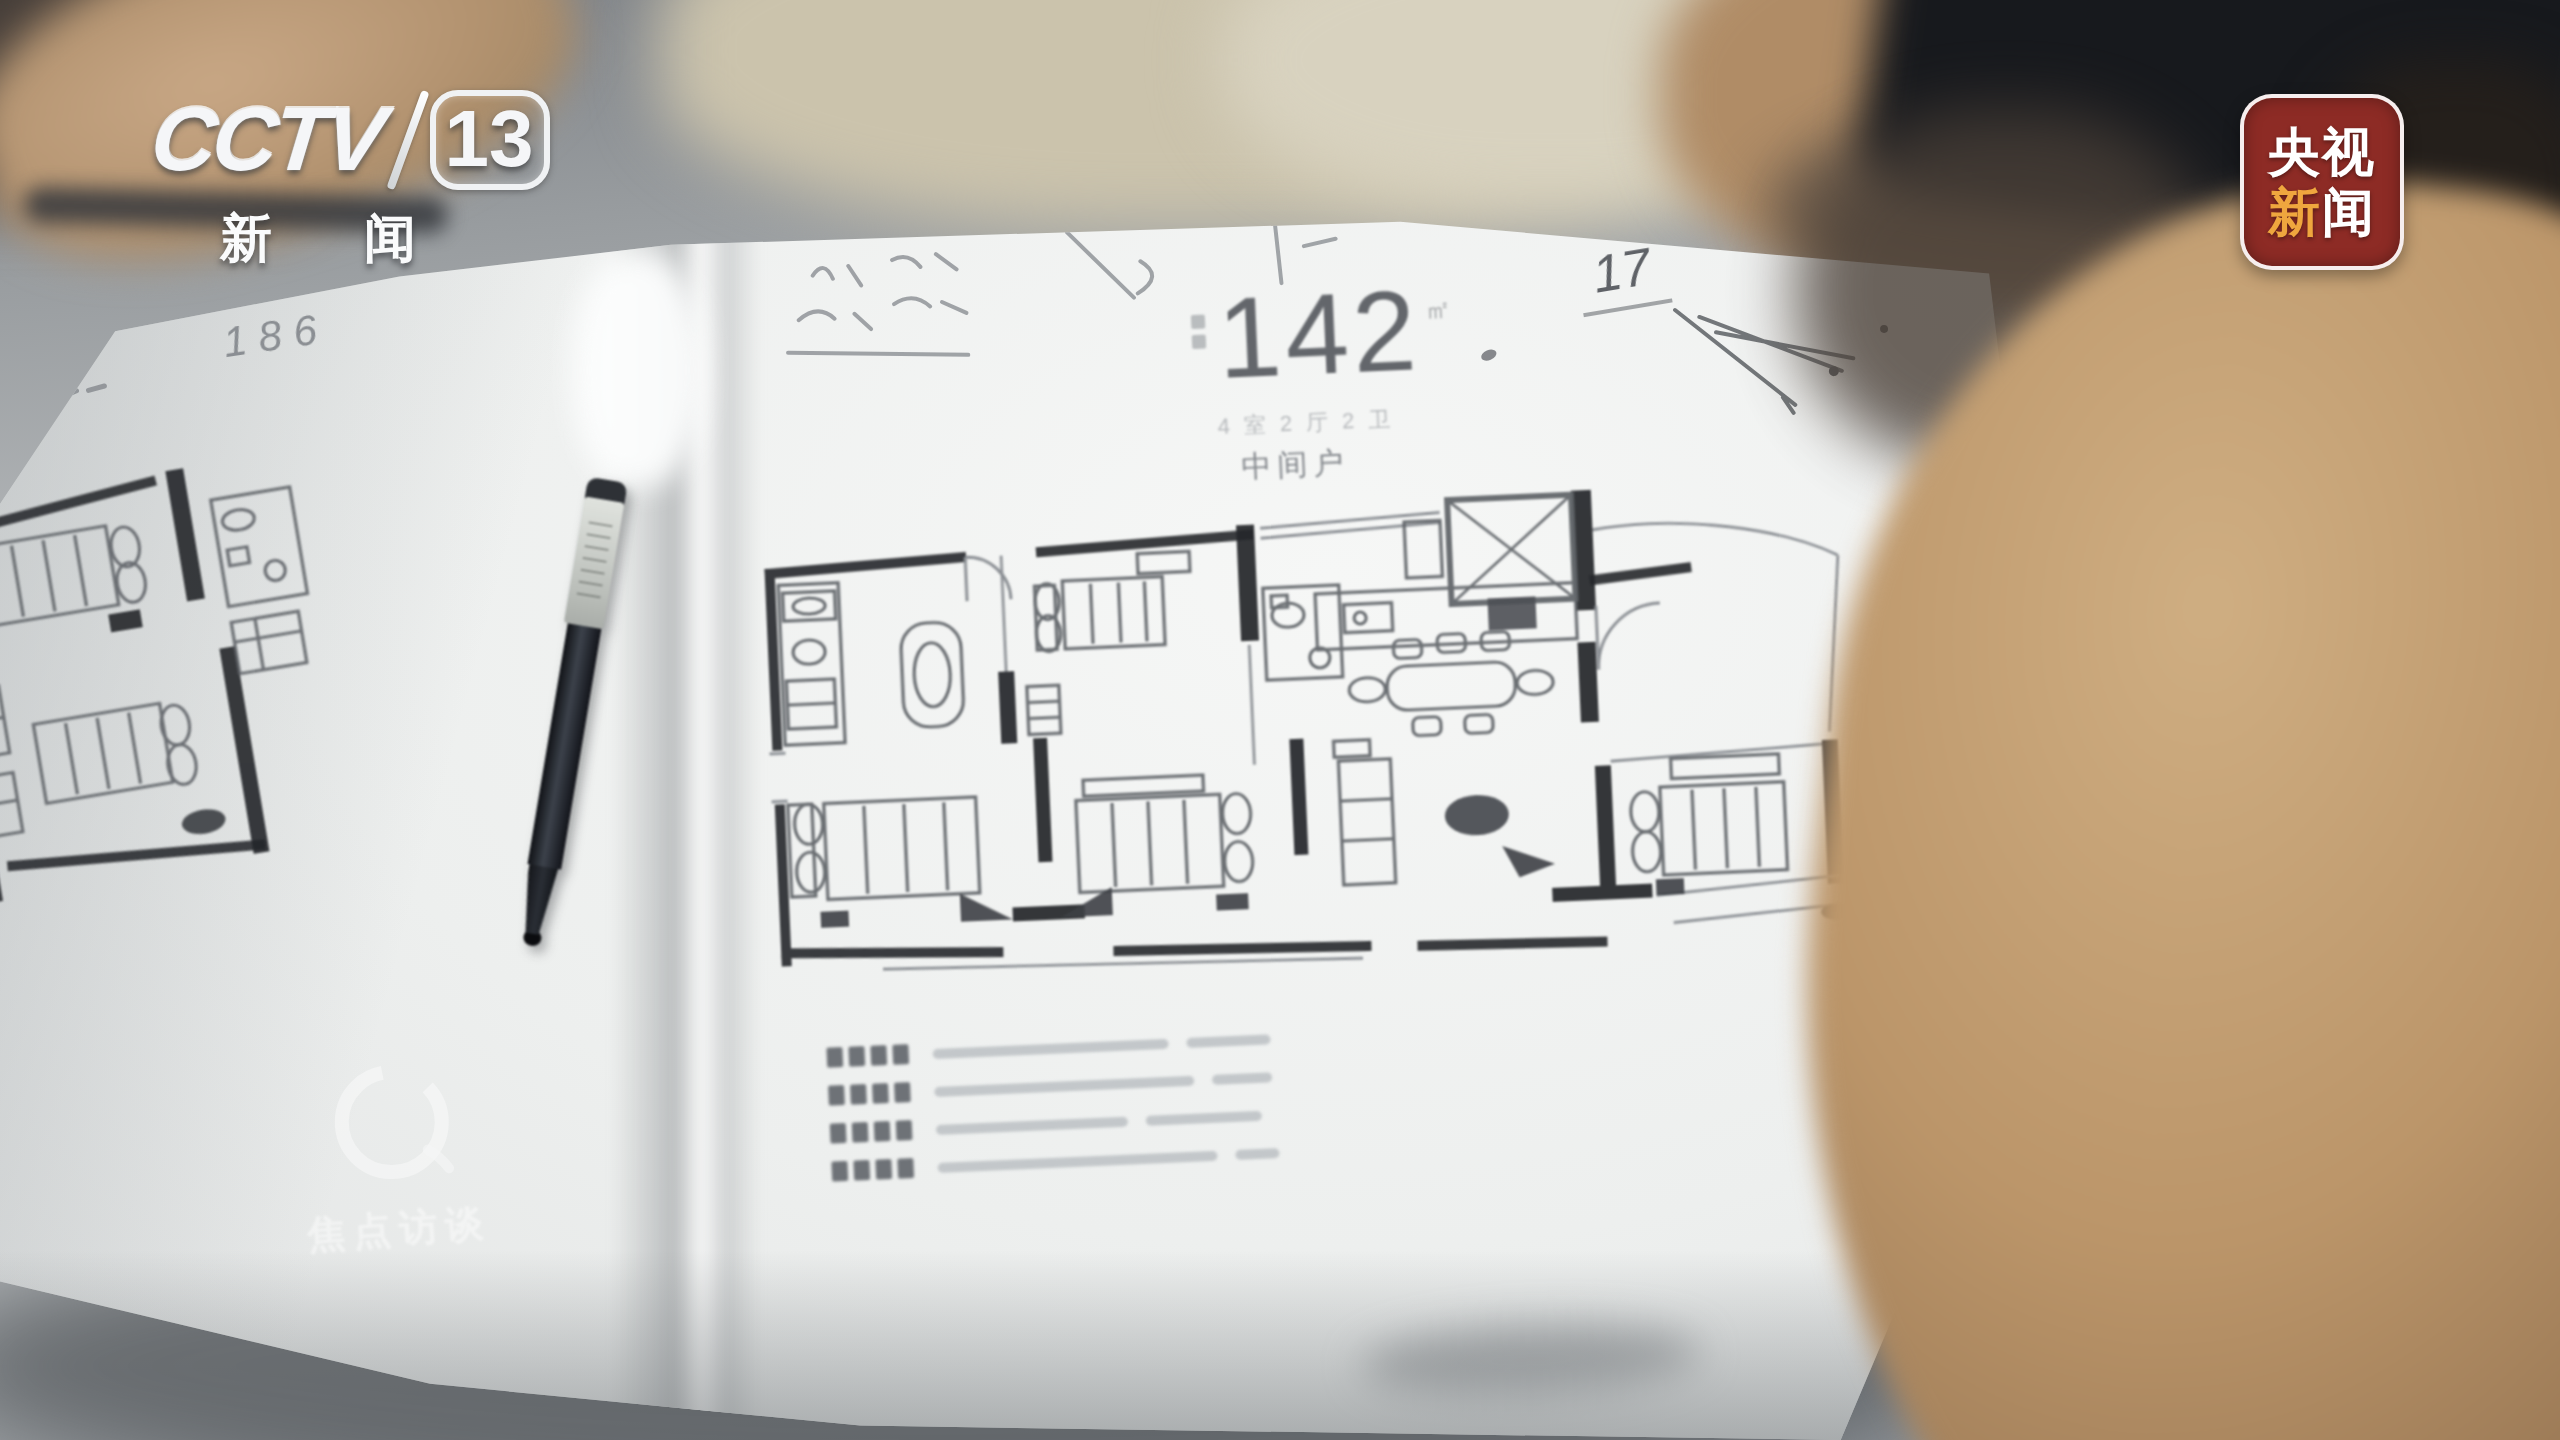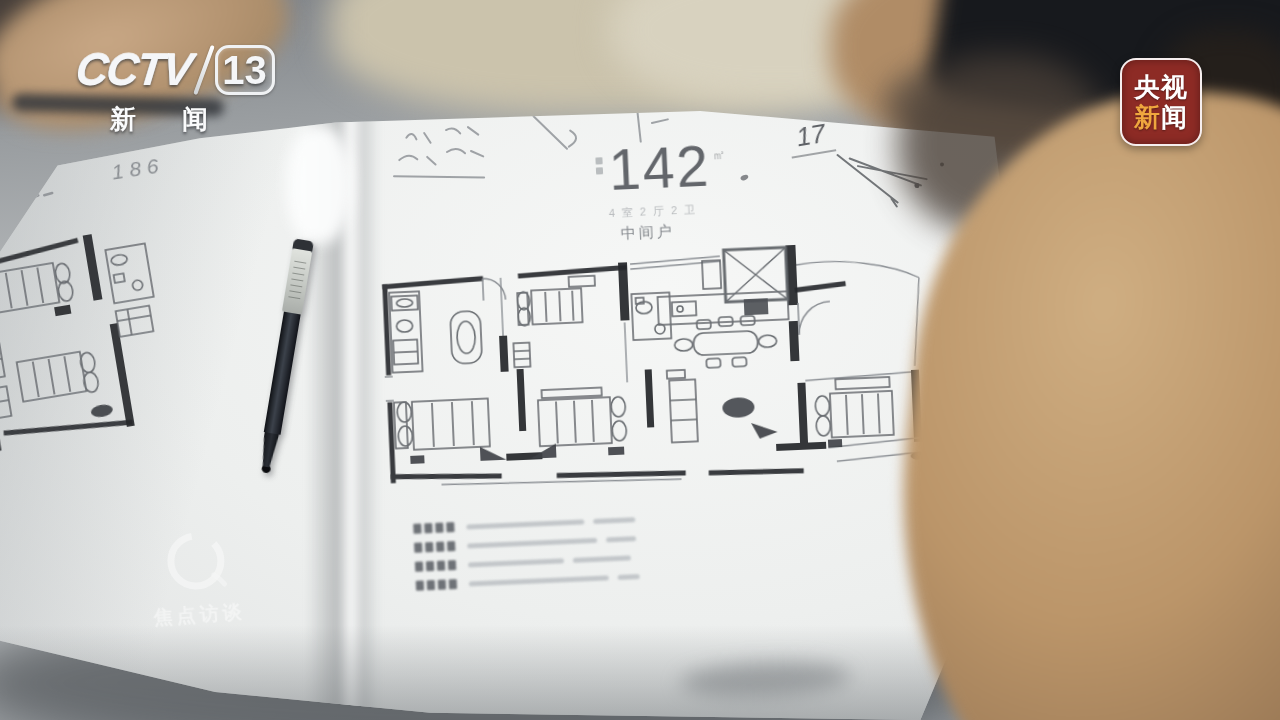--- a/index.html
+++ b/index.html
@@ -109,21 +109,21 @@
               display:flex;align-items:center;justify-content:center;
               font-weight:800;font-size:40px;color:#f5f6f8;
               text-shadow:0 2px 3px rgba(50,52,56,.7);
               box-shadow:inset 0 0 4px rgba(255,255,255,.35),0 1px 3px rgba(60,60,60,.5);}
   .bug-sub{margin-top:6px;padding-left:34px;font-weight:700;font-size:26px;color:#fafbfc;
            letter-spacing:46px;white-space:nowrap;text-shadow:0 2px 3px rgba(50,52,56,.75);}
 
   .news-badge{left:1120px;top:47px;width:78px;height:84px;z-index:50;
               background:#8d2b25;border:2px solid rgba(255,255,255,.92);border-radius:16px;
               box-shadow:0 3px 8px rgba(0,0,0,.35),inset 0 0 8px rgba(0,0,0,.35);
-              display:flex;flex-direction:column;align-items:center;justify-content:center;gap:1px;margin-top:11px;}
+              display:flex;flex-direction:column;align-items:center;justify-content:center;gap:1px;}
   .badge-line{font-weight:800;font-size:26px;line-height:29px;color:#ffffff;letter-spacing:1px;
               text-shadow:0 1px 2px rgba(0,0,0,.4);}
   .badge-accent{color:#efa63e;}
 
   .watermark{left:122px;top:526px;width:150px;opacity:.55;transform:rotate(-4deg);z-index:40;
              display:flex;flex-direction:column;align-items:center;}
   .wm-text{margin-top:6px;font-weight:600;font-size:19px;letter-spacing:4px;
            color:rgba(255,255,255,.85);filter:blur(.5px);white-space:nowrap;}
 
   svg{display:block;}

